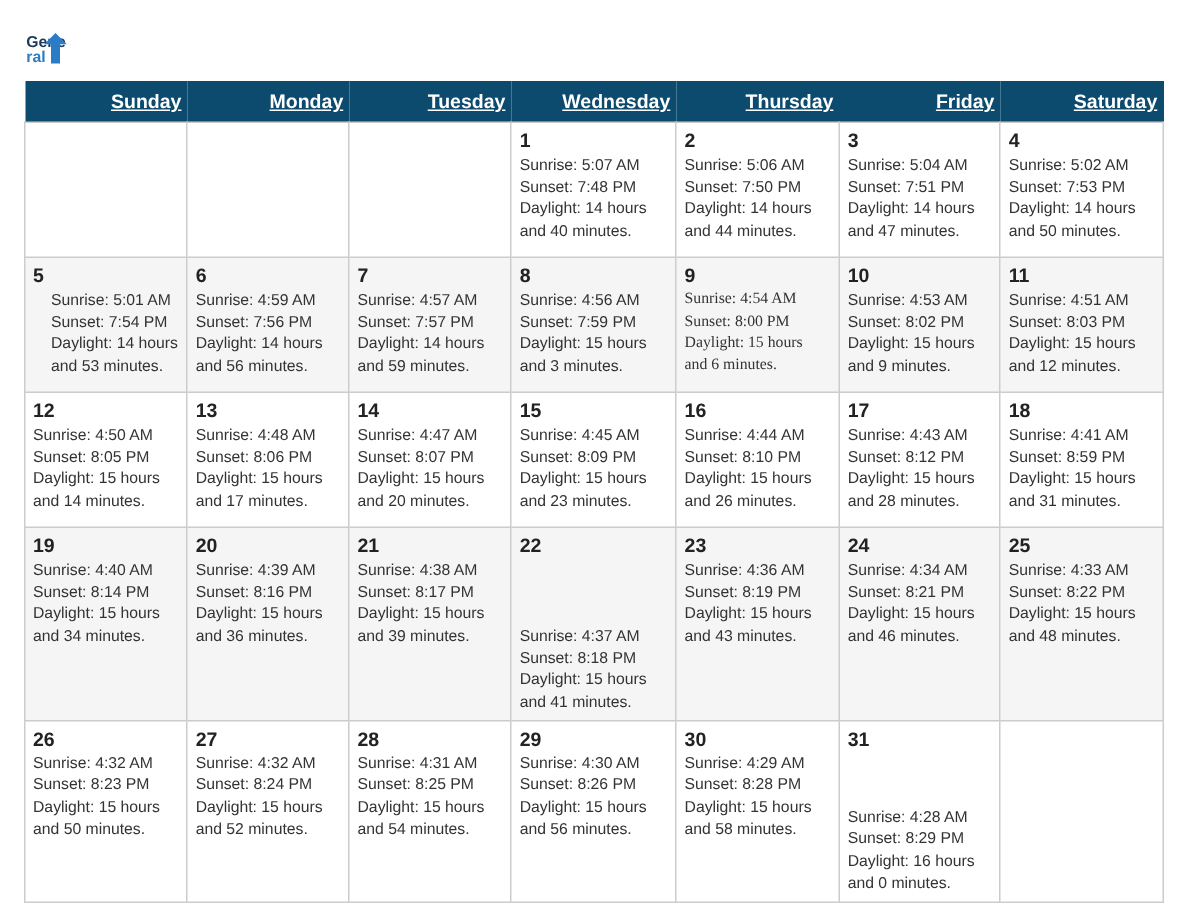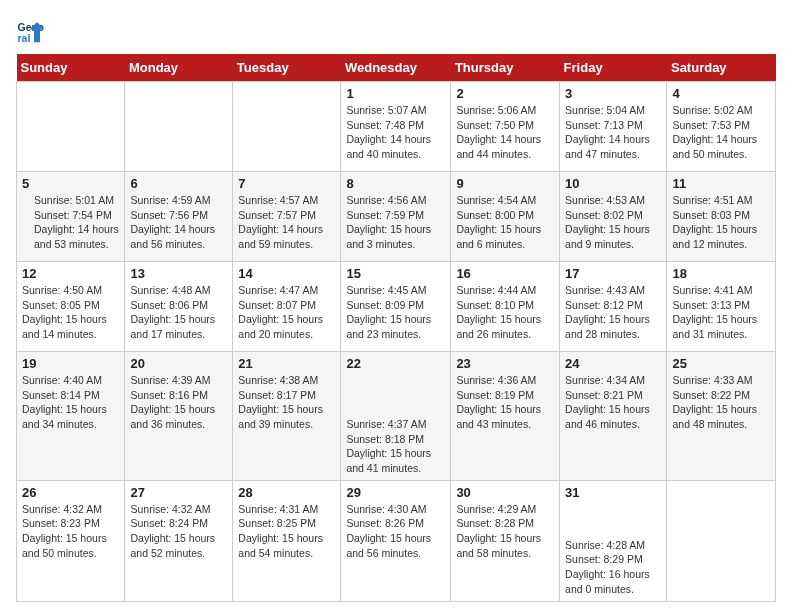--- a/index.html
+++ b/index.html
@@ -45,26 +45,27 @@
     .subtitle {
       font-size: 16px;
       color: #333;
     }
     table {
       width: 100%;
       border-collapse: collapse;
       font-size: 11px;
     }
     thead tr th {
-      background-color: #b91c1c;
+      background-color: #0c4a6e;
       color: #fff;
       padding: 6px 4px;
-      text-align: left;
+      text-align: right;
       font-size: 13px;
       font-weight: bold;
+      text-decoration: underline;
     }
     tbody tr td {
       border: 1px solid #ccc;
       vertical-align: top;
       padding: 4px 5px;
       width: 113px;
       min-height: 80px;
       height: 90px;
       background: #fff;
     }
@@ -131,21 +132,21 @@
         <td>
           <span class="day-number">2</span>
           <div class="day-info" style="white-space: pre-line;">Sunrise: 5:06 AM
 Sunset: 7:50 PM
 Daylight: 14 hours
 and 44 minutes.</div>
         </td>
         <td>
           <span class="day-number">3</span>
           <div class="day-info" style="white-space: pre-line;">Sunrise: 5:04 AM
-Sunset: 7:13 PM
+Sunset: 7:51 PM
 Daylight: 14 hours
 and 47 minutes.</div>
         </td>
         <td>
           <span class="day-number">4</span>
           <div class="day-info" style="white-space: pre-line;">Sunrise: 5:02 AM
 Sunset: 7:53 PM
 Daylight: 14 hours
 and 50 minutes.</div>
         </td>
@@ -174,21 +175,21 @@
         </td>
         <td>
           <span class="day-number">8</span>
           <div class="day-info" style="white-space: pre-line;">Sunrise: 4:56 AM
 Sunset: 7:59 PM
 Daylight: 15 hours
 and 3 minutes.</div>
         </td>
         <td>
           <span class="day-number">9</span>
-          <div class="day-info" style="white-space: pre-line;">Sunrise: 4:54 AM
+          <div class="day-info" style="white-space: pre-line; font-family: Liberation Serif, serif;">Sunrise: 4:54 AM
 Sunset: 8:00 PM
 Daylight: 15 hours
 and 6 minutes.</div>
         </td>
         <td>
           <span class="day-number">10</span>
           <div class="day-info" style="white-space: pre-line;">Sunrise: 4:53 AM
 Sunset: 8:02 PM
 Daylight: 15 hours
 and 9 minutes.</div>
@@ -240,21 +241,21 @@
         <td>
           <span class="day-number">17</span>
           <div class="day-info" style="white-space: pre-line;">Sunrise: 4:43 AM
 Sunset: 8:12 PM
 Daylight: 15 hours
 and 28 minutes.</div>
         </td>
         <td>
           <span class="day-number">18</span>
           <div class="day-info" style="white-space: pre-line;">Sunrise: 4:41 AM
-Sunset: 3:13 PM
+Sunset: 8:59 PM
 Daylight: 15 hours
 and 31 minutes.</div>
         </td>
       </tr>
       <tr>
         <td>
           <span class="day-number">19</span>
           <div class="day-info" style="white-space: pre-line;">Sunrise: 4:40 AM
 Sunset: 8:14 PM
 Daylight: 15 hours

